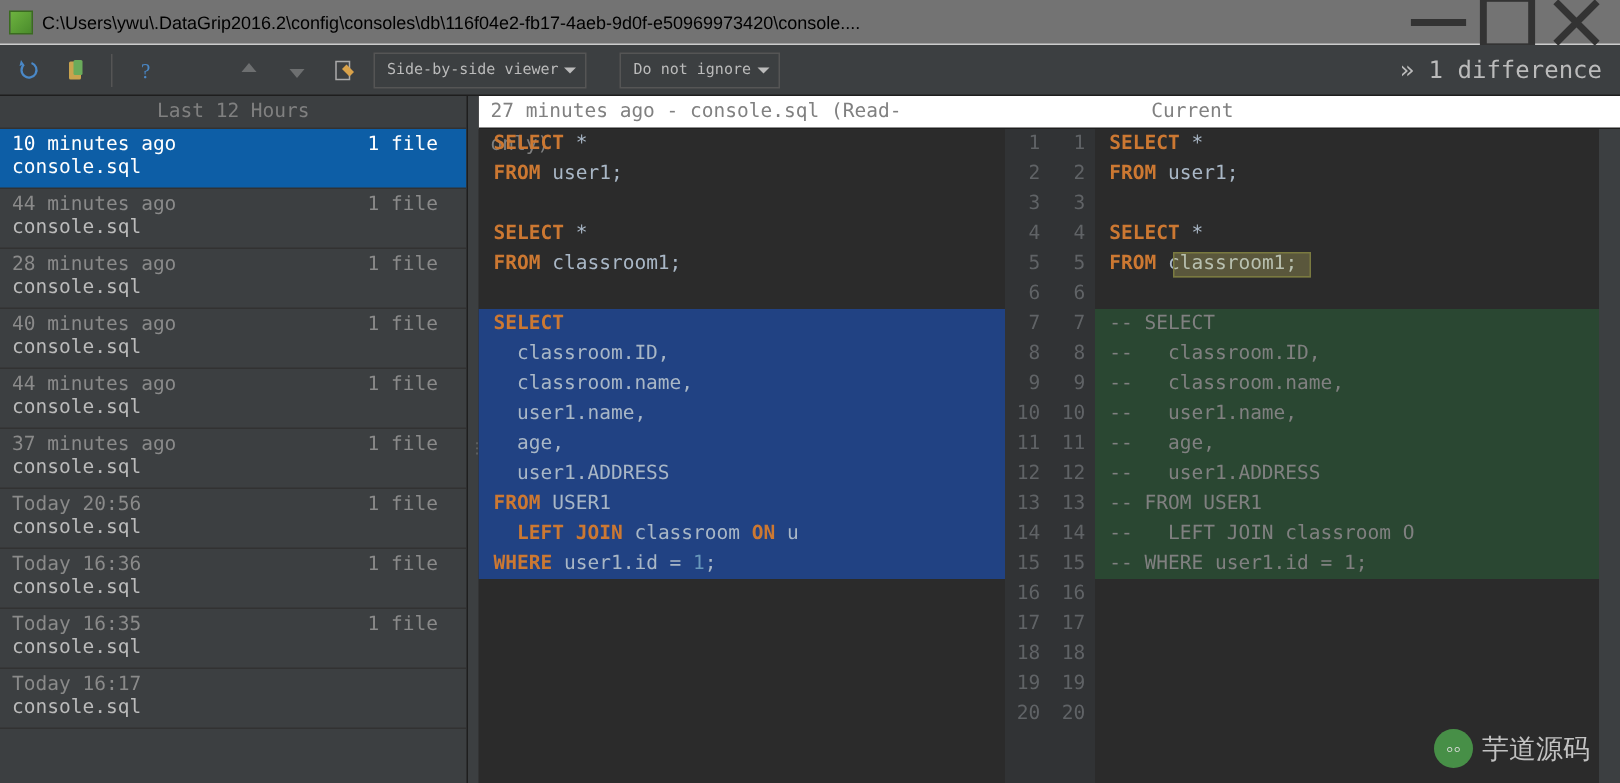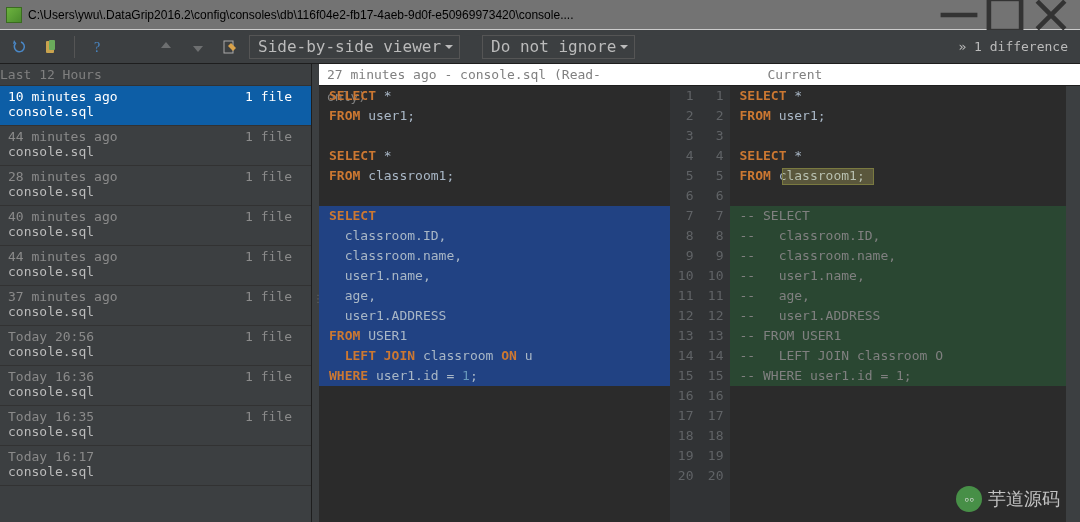--- a/index.html
+++ b/index.html
@@ -54,49 +54,49 @@
   .tbtn svg { width: 16px; height: 16px; }
   .tsep { width: 1px; height: 22px; background: #555; margin: 0 4px; }
   .combo {
     height: 24px;
     border: 1px solid #555;
     background: #3c3f41;
     color: #bbbbbb;
     padding: 0 18px 0 8px;
     display: flex; align-items: center;
     position: relative;
-    font-size: 16px;
+    font-size: 10px;
   }
   .combo::after {
     content: ""; position: absolute; right: 6px; top: 50%;
     border: 4px solid transparent; border-top-color: #bbbbbb;
     transform: translateY(-2px);
   }
   .toolbar .spacer { flex: 1; }
-  .diff-count { color: #bbbbbb; font-size: 13px; padding-right: 6px; }
+  .diff-count { color: #bbbbbb; font-size: 16px; padding-right: 6px; }
   
   .main {
     flex: 1;
     display: flex;
     overflow: hidden;
   }
   
   .history {
     width: 312px;
     background: #3c3f41;
     border-right: 1px solid #1e1e1e;
     display: flex;
     flex-direction: column;
     overflow: hidden;
     position: relative;
   }
   .hist-header {
     height: 22px;
     color: #808080;
-    text-align: left;
+    text-align: center;
     line-height: 22px;
     font-size: 13px;
     border-bottom: 1px solid #323232;
   }
   .hist-list { flex: 1; overflow: hidden; }
   .hist-item {
     padding: 3px 19px 5px 8px;
     border-bottom: 1px solid #323232;
     cursor: default;
   }

